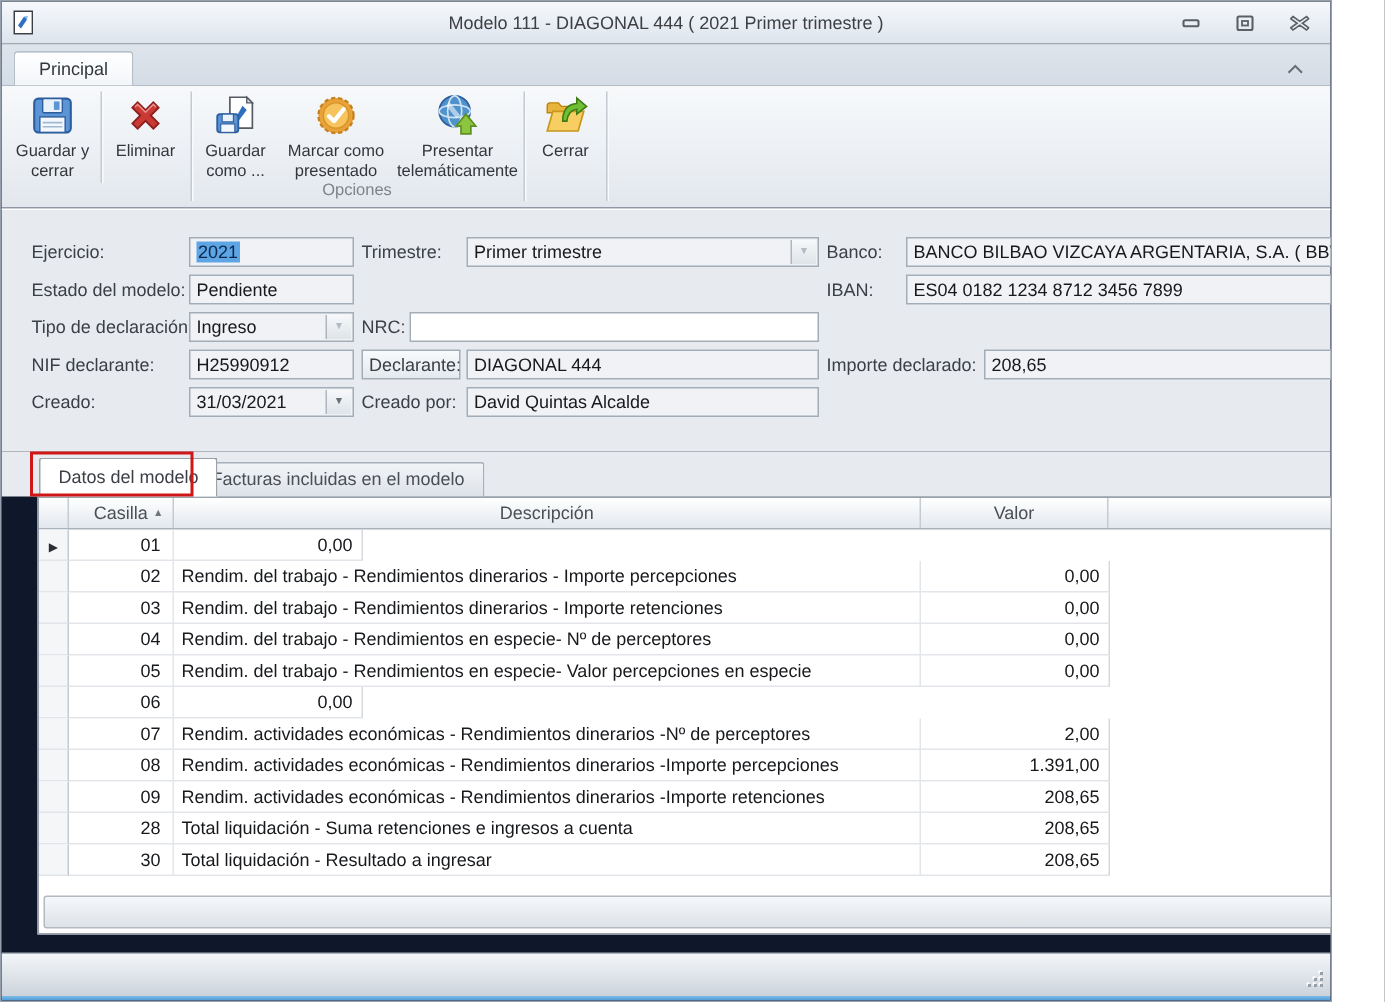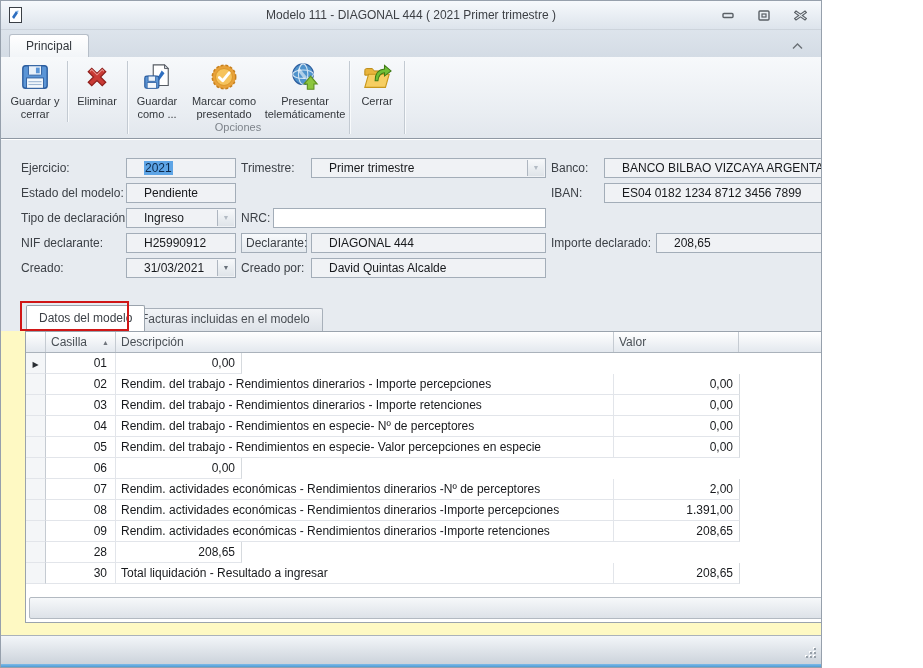--- a/index.html
+++ b/index.html
@@ -1,19 +1,19 @@
 <!DOCTYPE html>
 <html><head>
 <meta charset="utf-8">
 <style>
   * { margin:0; padding:0; box-sizing:border-box; }
   html,body { background:#ffffff; }
   body { font-family:"Liberation Sans", sans-serif; font-size:12px; color:#222; }
 
-  .window { position:relative; width:822px; height:668px; border:1px solid #96a0ac; background:#fef9c3; overflow:hidden; }
+  .window { position:relative; width:888px; height:668px; border:1px solid #96a0ac; background:#0f172a; overflow:hidden; }
 
   
   .titlebar { position:relative; height:29px; background:linear-gradient(#f6f9fc,#dde4ec); border-bottom:1px solid #cdd4dc; }
   .app-icon { position:absolute; left:8px; top:6px; width:13px; height:16px; background:#fff; border:1px solid #3a3f45; }
   .app-icon svg { display:block; }
   .title-text { position:absolute; left:0; right:0; top:0; height:29px; line-height:29px; text-align:center; color:#3c3f44; font-size:12px; }
   .win-controls { position:absolute; right:10px; top:5px; display:flex; gap:14px; }
   .win-btn { width:22px; height:18px; display:flex; align-items:center; justify-content:center; cursor:default; }
 
   
@@ -25,41 +25,41 @@
   .ribbon { position:relative; height:82px; background:linear-gradient(#f7f9fb,#e9edf2 70%,#e2e7ed); border-bottom:1px solid #8f98a3; }
   .rbtn { position:absolute; top:3px; height:62px; display:flex; flex-direction:column; align-items:center; text-align:center; font-size:11px; color:#33373c; line-height:13px; cursor:default; }
   .rbtn .ric { width:34px; height:34px; display:flex; align-items:center; justify-content:center; margin-bottom:1px; }
   .rsep { position:absolute; top:4px; bottom:16px; width:1px; background:#c3cad2; box-shadow:1px 0 0 #f8fafc; }
   .rsep.tall { bottom:4px; }
   .rgroup-caption { position:absolute; left:128px; width:218px; top:64px; text-align:center; font-size:11px; color:#7d838a; }
 
   
   .formarea { position:relative; height:162px; background:#e7ebf0; border-top:1px solid #ffffff; }
   .flabel { position:absolute; height:20px; line-height:20px; color:#3c4046; white-space:nowrap; }
-  .ffield { position:absolute; height:20px; line-height:18px; background:#f0f2f5; border:1px solid #a3adb8; padding:0 17px; color:#17191c; white-space:nowrap; overflow:hidden; }
+  .ffield { position:absolute; height:20px; line-height:18px; background:#f0f2f5; border:1px solid #a3adb8; padding:0 4px; color:#17191c; white-space:nowrap; overflow:hidden; }
   .ffield.white { background:#ffffff; }
   .combo { padding-right:20px; }
   .combo-btn { position:absolute; right:1px; top:1px; bottom:1px; width:17px; background:linear-gradient(#f6f8fa,#dfe4e9); border-left:1px solid #aeb6c0; display:flex; align-items:center; justify-content:center; font-size:7px; color:#68707a; }
   .combo-btn.dis { color:#b3bbc4; }
   .sel-text { background:#5ea5e6; color:#0c2a4d; padding:0 1px; }
   .decl-btn { position:absolute; height:20px; background:linear-gradient(#f8fafc,#e4e9ee); border:1px solid #a3adb8; display:flex; align-items:center; color:#3c4046; }
   .decl-btn .lbl { padding:0 4px; line-height:18px; }
   .decl-btn .arr { width:16px; align-self:stretch; border-left:1px solid #aeb6c0; display:flex; align-items:center; justify-content:center; font-size:7px; color:#68707a; }
 
   
   .tabstrip { position:relative; height:30px; background:#e7ebf0;padding-left:41px; }
   .dtab { position:absolute; bottom:0; line-height:21px; padding:0 12px; color:#3c4046; white-space:nowrap; }
   .dtab.active { left:25px; height:26px; line-height:25px; background:#ffffff; border:1px solid #9aa3ad; border-bottom:none; border-radius:2px 2px 0 0; z-index:2; }
   .dtab.inactive { left:127px; height:23px; background:linear-gradient(#f2f4f7,#dde2e8); border:1px solid #a8b0ba; border-bottom:none; border-radius:2px 2px 0 0; color:#4a4f55; }
   .annotation-box { position:absolute; left:19px; top:0px; width:109px; height:30px; border:2px solid #d01616; z-index:5; pointer-events:none; }
 
   
   .gridpanel { position:relative; margin-left:24px; width:878px; height:292px; background:#ffffff; border:1px solid #9aa3ad; }
   .ghead { display:flex; height:21px; background:linear-gradient(#ffffff,#e3e8ee); border-bottom:1px solid #aab2bb; color:#4a5056; }
-  .ghead .hc { border-right:1px solid #c5cbd2; padding:0 5px; line-height:20px; white-space:nowrap; overflow:hidden; position:relative; }
+  .ghead .hc { border-right:1px solid #c5cbd2; padding:0 5px; line-height:20px; white-space:nowrap; overflow:hidden; position:relative;text-align:center; }
   .hc.h-sel { width:20px; padding:0; }
   .hc.h-cas { width:70px; }
   .hc.h-desc { width:498px; }
   .hc.h-val { width:125px; }
   .hc.h-fill { flex:1; border-right:none; }
   .sort-arrow { position:absolute; right:6px; top:7px; font-size:7px; color:#70767d; line-height:7px; }
   .grow { display:flex; width:714px; height:21px; }
   .grow .c { border-right:1px solid #e2e5ea; border-bottom:1px solid #e2e5ea; line-height:20px; white-space:nowrap; overflow:hidden; color:#17191c; }
   .c.sel-col { width:20px; background:#f4f6f8; border-right:1px solid #c5cbd2; text-align:center; }
   .rowptr { font-size:8px; color:#2a2e33; line-height:20px; }
@@ -321,20 +321,21 @@
         </div>
         <div class="grow">
           <div class="c sel-col"></div>
           <div class="c casilla">09</div>
           <div class="c desc">Rendim. actividades económicas - Rendimientos dinerarios -Importe retenciones</div>
           <div class="c valor">208,65</div>
         </div>
         <div class="grow">
           <div class="c sel-col"></div>
           <div class="c casilla">28</div>
+          <div class="c desc">Total liquidación - Suma retenciones e ingresos a cuenta</div>
           <div class="c valor">208,65</div>
         </div>
         <div class="grow">
           <div class="c sel-col"></div>
           <div class="c casilla">30</div>
           <div class="c desc">Total liquidación - Resultado a ingresar</div>
           <div class="c valor">208,65</div>
         </div>
       </div>
     <div class="grid-footerband"></div>

